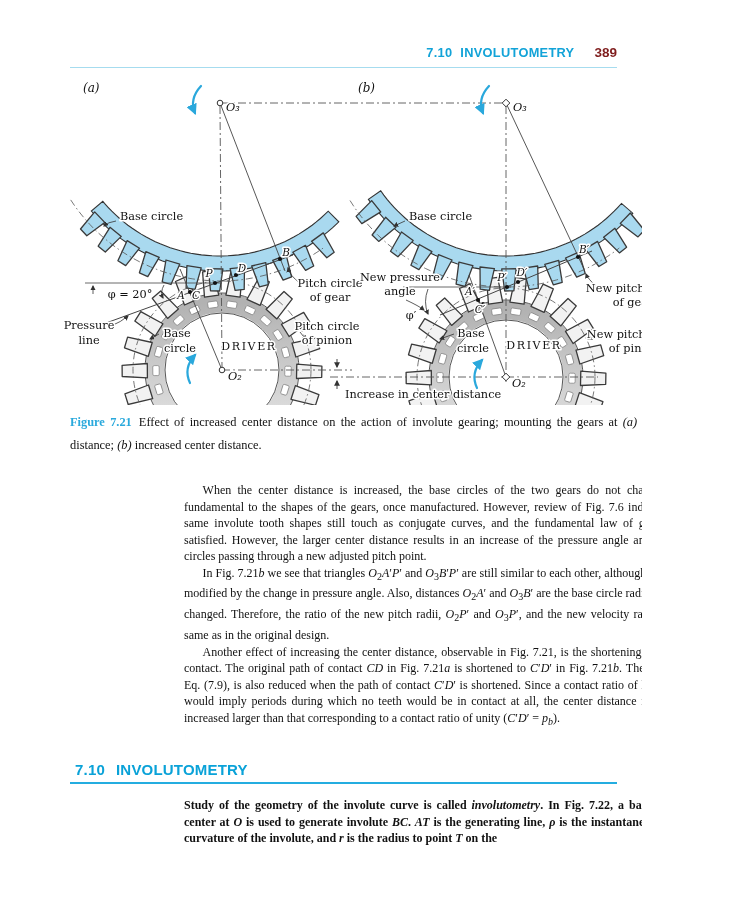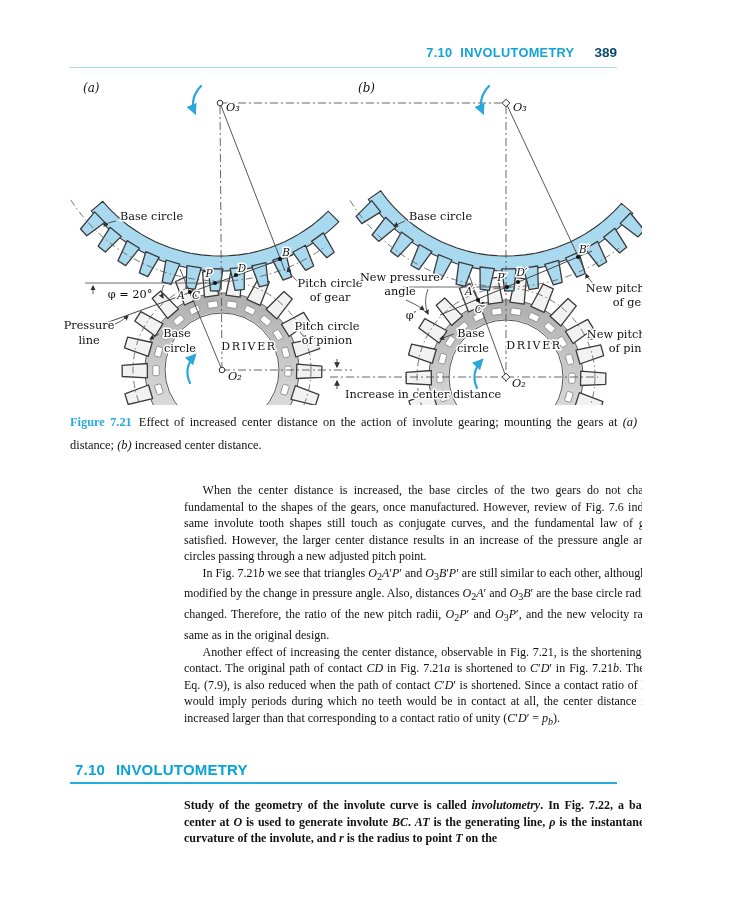--- a/index.html
+++ b/index.html
@@ -6,21 +6,21 @@
   .page{position:relative;width:642px;height:900px;background:#fff;overflow:hidden;
         font-family:"Liberation Serif","DejaVu Serif",serif;color:#111;}
   
   .header{position:absolute;top:0;left:70px;right:25px;height:60px;
           border-bottom:1.6px solid #a6dcef;display:flex;justify-content:flex-end;
           align-items:flex-end;padding-bottom:7px;}
   .header .sec{font-family:"Liberation Sans","DejaVu Sans",sans-serif;font-weight:bold;
           font-size:12.8px;color:#12a3d8;letter-spacing:.3px;}
   .header .secno{margin-right:8px;}
   .header .pgno{font-family:"Liberation Sans","DejaVu Sans",sans-serif;font-weight:bold;
-          font-size:13.5px;color:#0c4a6e;margin-left:20px;}
+          font-size:13.5px;color:#7f1d1d;margin-left:20px;}
   
   #fig{position:absolute;top:80px;left:0;width:737px;height:325px;}
   #fig text{font-family:"DejaVu Serif","Liberation Serif",serif;font-size:11.3px;fill:#111;
             stroke:#fff;stroke-width:3px;paint-order:stroke;stroke-linejoin:round;}
   #fig text.it{font-style:italic;}
   #fig text.pt{font-size:10.5px;font-style:italic;}
   #fig text.tag{font-size:12px;font-style:italic;}
   #fig text.drv{font-size:11px;letter-spacing:1.6px;}
   
   .caption{position:absolute;top:411px;left:70px;width:643px;font-size:12.4px;

